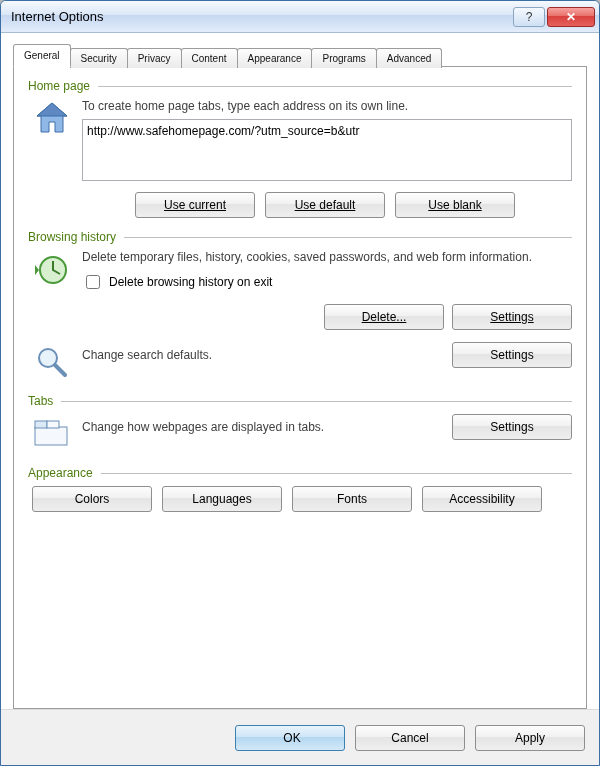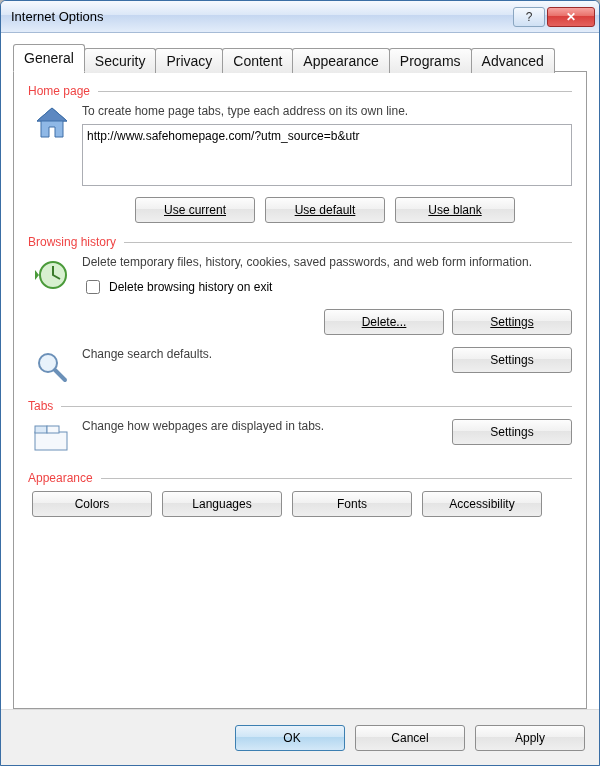--- a/index.html
+++ b/index.html
@@ -69,21 +69,21 @@
     position: relative;
     bottom: -1px;
     z-index: 2;
   }
   .tab {
     padding: 4px 10px 4px 10px;
     border: 1px solid #9c9c9c;
     border-bottom: none;
     background: linear-gradient(to bottom, #fdfdfd, #ebebeb);
     border-radius: 3px 3px 0 0;
-    font-size: 14px;
+    font-size: 10px;
     color: #111;
     margin-right: -1px;
     position: relative;
     top: 1px;
     cursor: default;
   }
   .tab.active {
     background: #fff;
     border-bottom: 1px solid #fff;
     top: 0;
@@ -97,21 +97,21 @@
     background: #fff;
     padding: 12px 14px 8px 14px;
     position: relative;
     z-index: 1;
   }
   .group { margin-bottom: 12px; }
   .group-header {
     display: flex;
     align-items: center;
     margin-bottom: 6px;
-    color: #ef4444;
+    color: #4d7c0f;
   }
   .group-header .label { margin-right: 8px; }
   .group-header .line {
     flex: 1;
     height: 1px;
     background: #c0c0c0;
   }
   .group-body {
     display: flex;
     align-items: flex-start;
@@ -162,21 +162,21 @@
     display: flex;
     align-items: center;
     gap: 6px;
     margin: 8px 0 4px 0;
   }
   .cbrow input[type=checkbox] {
     width: 14px; height: 14px;
   }
   .inline-row {
     display: flex;
-    align-items: flex-start;
+    align-items: center;
     gap: 10px;
   }
   .inline-row .desc { flex: 1; margin: 0; }
   .appearance-row {
     display: flex;
     gap: 10px;
     padding-left: 4px;
     margin-top: 6px;
   }
   .footer {

